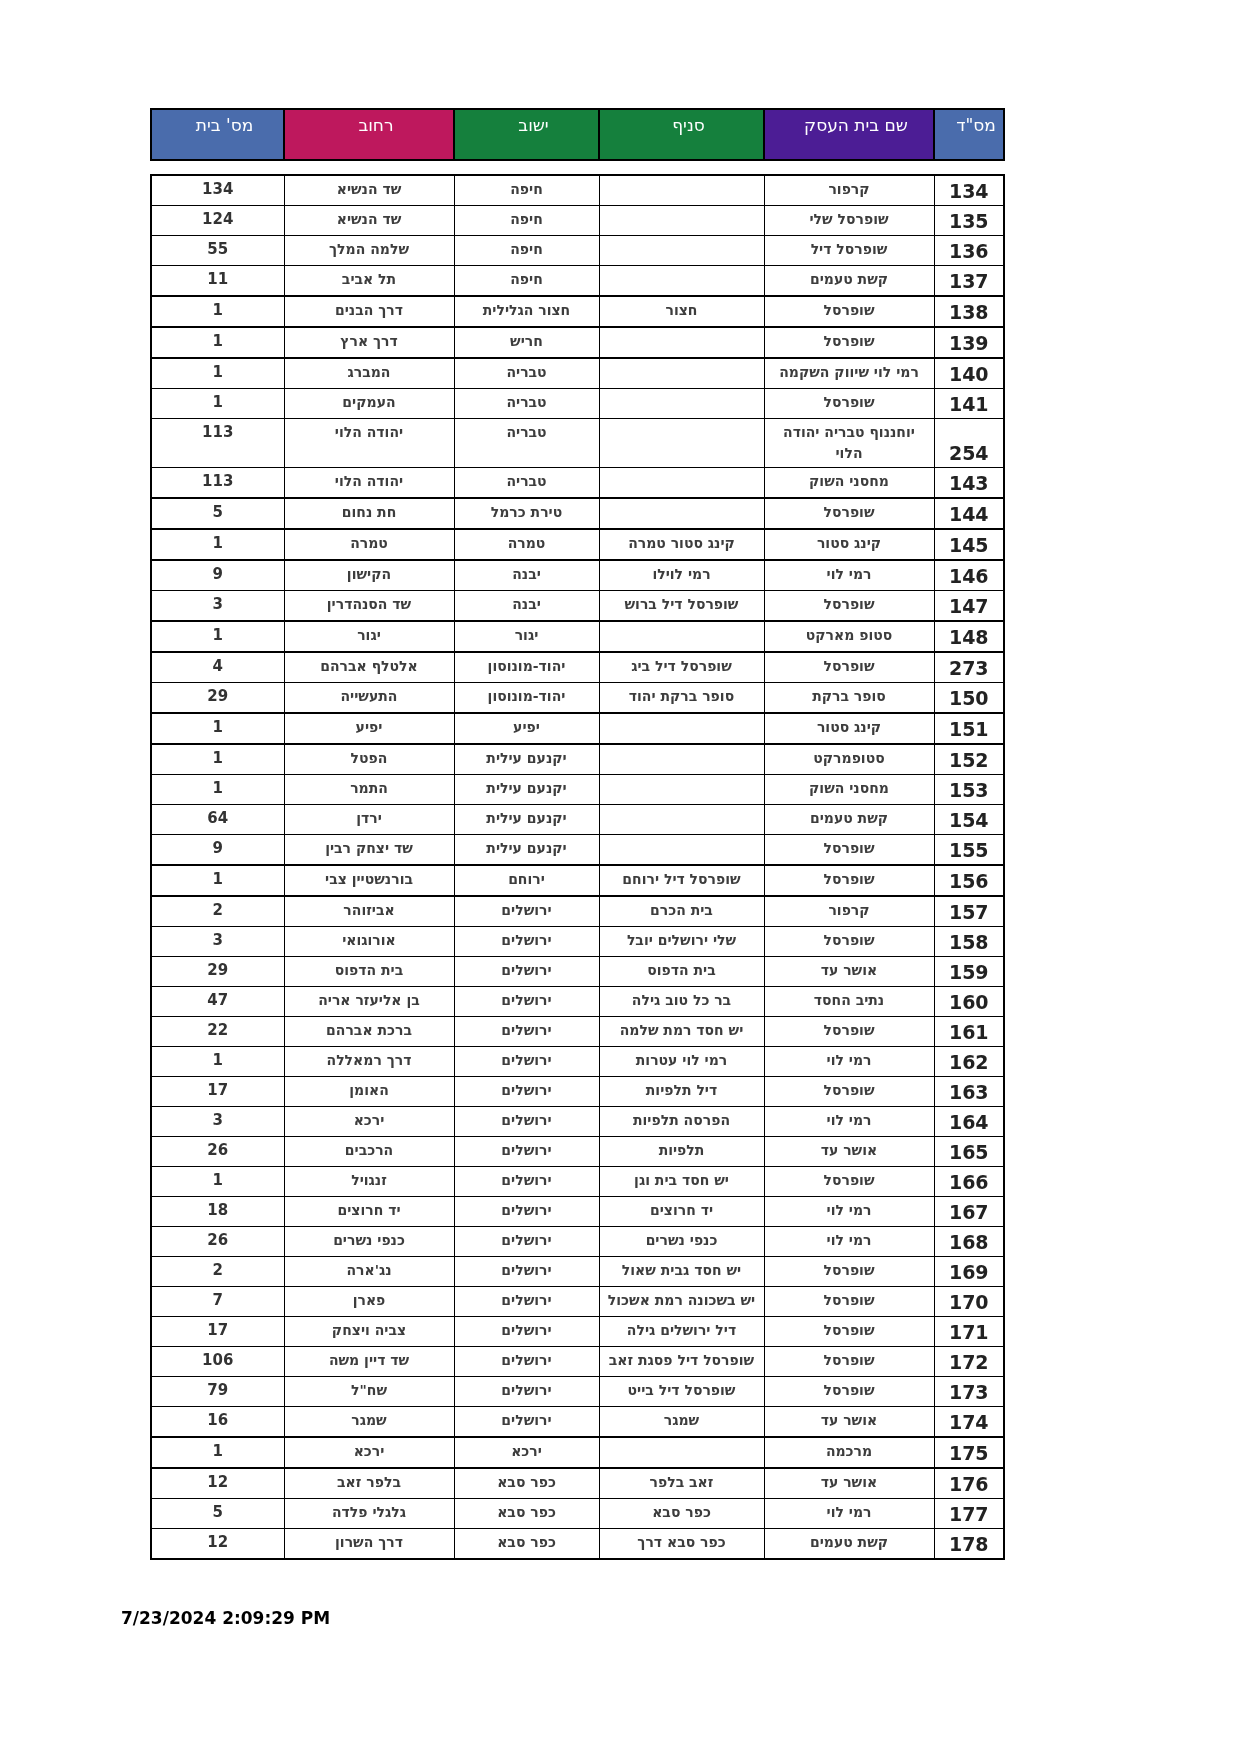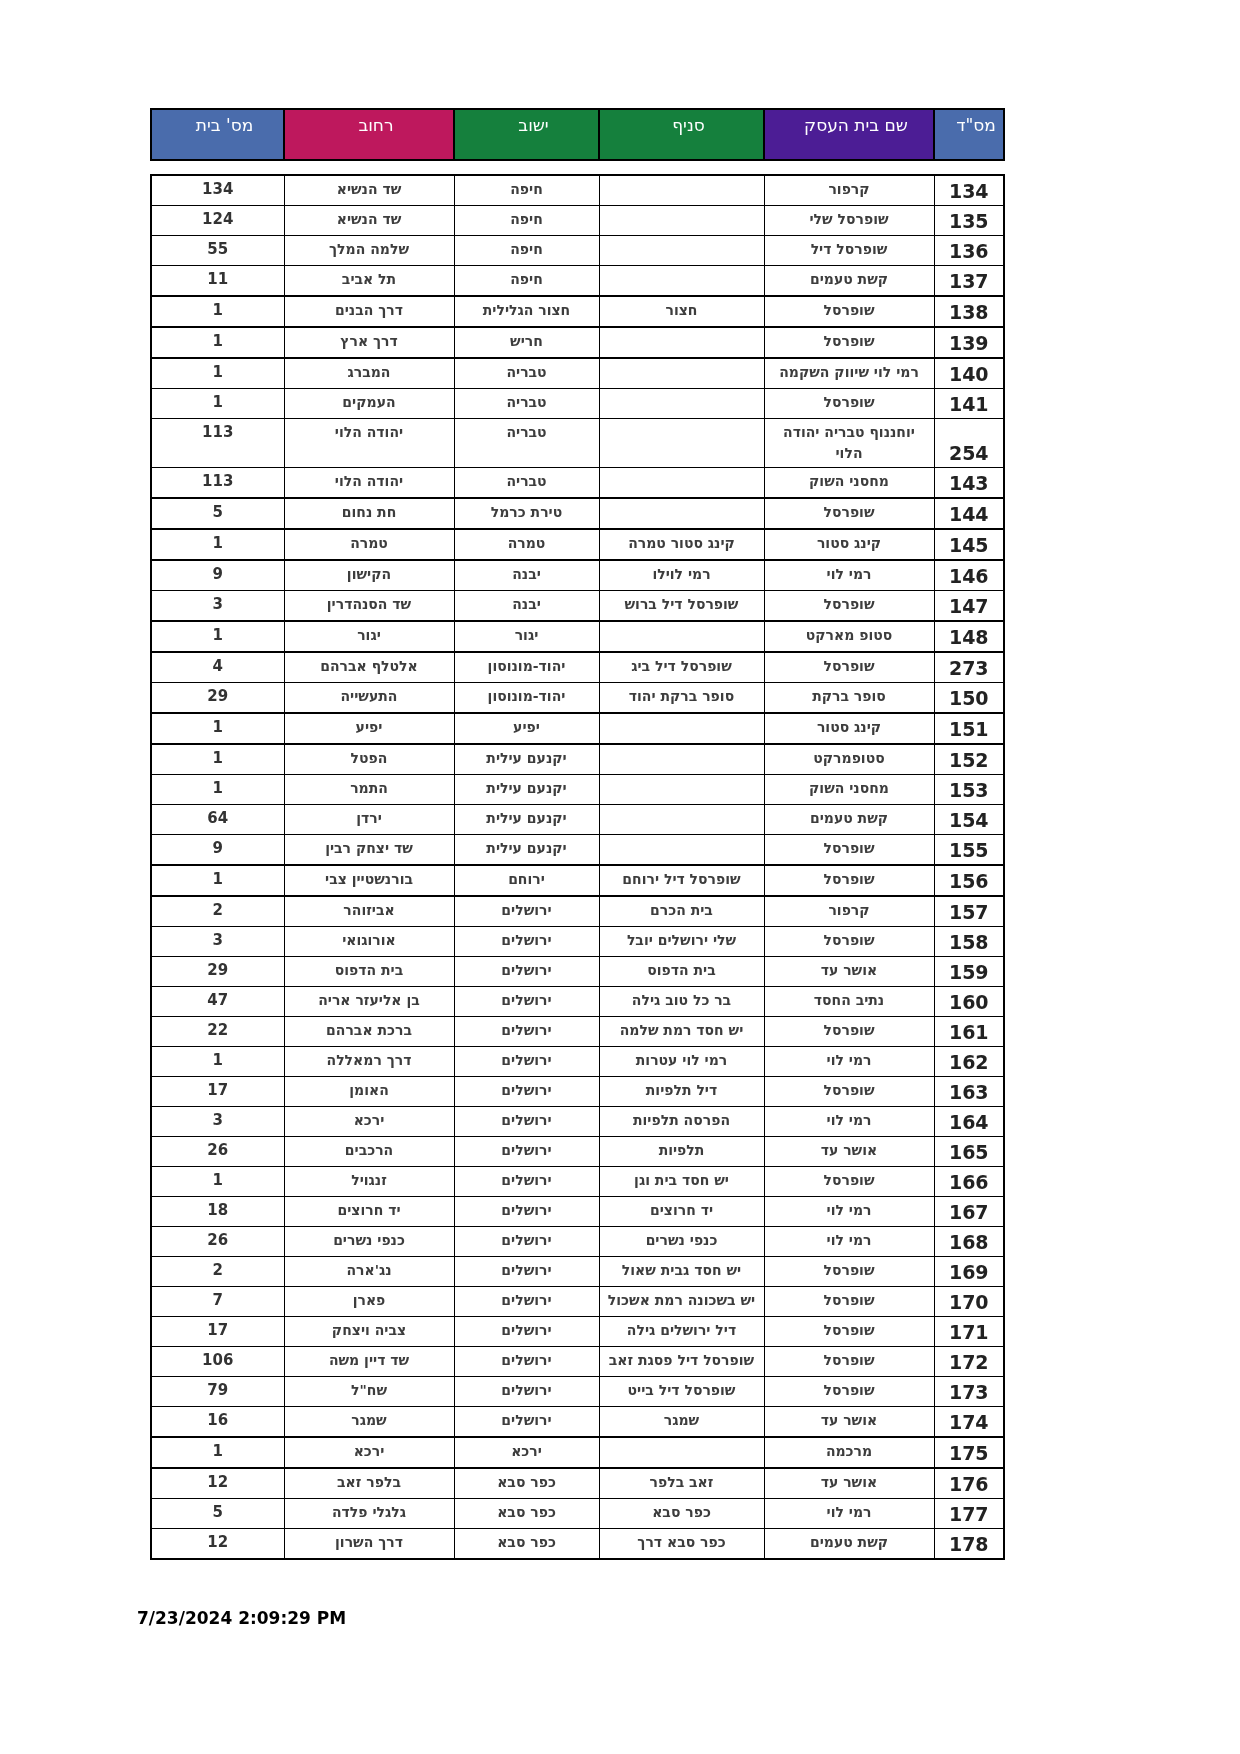--- a/index.html
+++ b/index.html
@@ -31,21 +31,20 @@
   .data-table tr.grp td{border-top-width:2.5px;}
   .data-table td.c-id{
     font-size:19px;color:#222;vertical-align:bottom;text-align:center;
   }
   .data-table td.c-house{font-size:15px;color:#333;}
   .footer-ts{
     position:absolute;left:121px;top:1608px;
     font-size:17px;font-weight:bold;color:#000;
     font-family:"DejaVu Sans",sans-serif;
     direction:ltr;
-    margin-left:16px;
   }
 </style>
 </head>
 <body>
 
 <div class="table-wrap">
   <table class="hdr-table">
     <colgroup>
       <col style="width:70px">
         <col style="width:170px">

